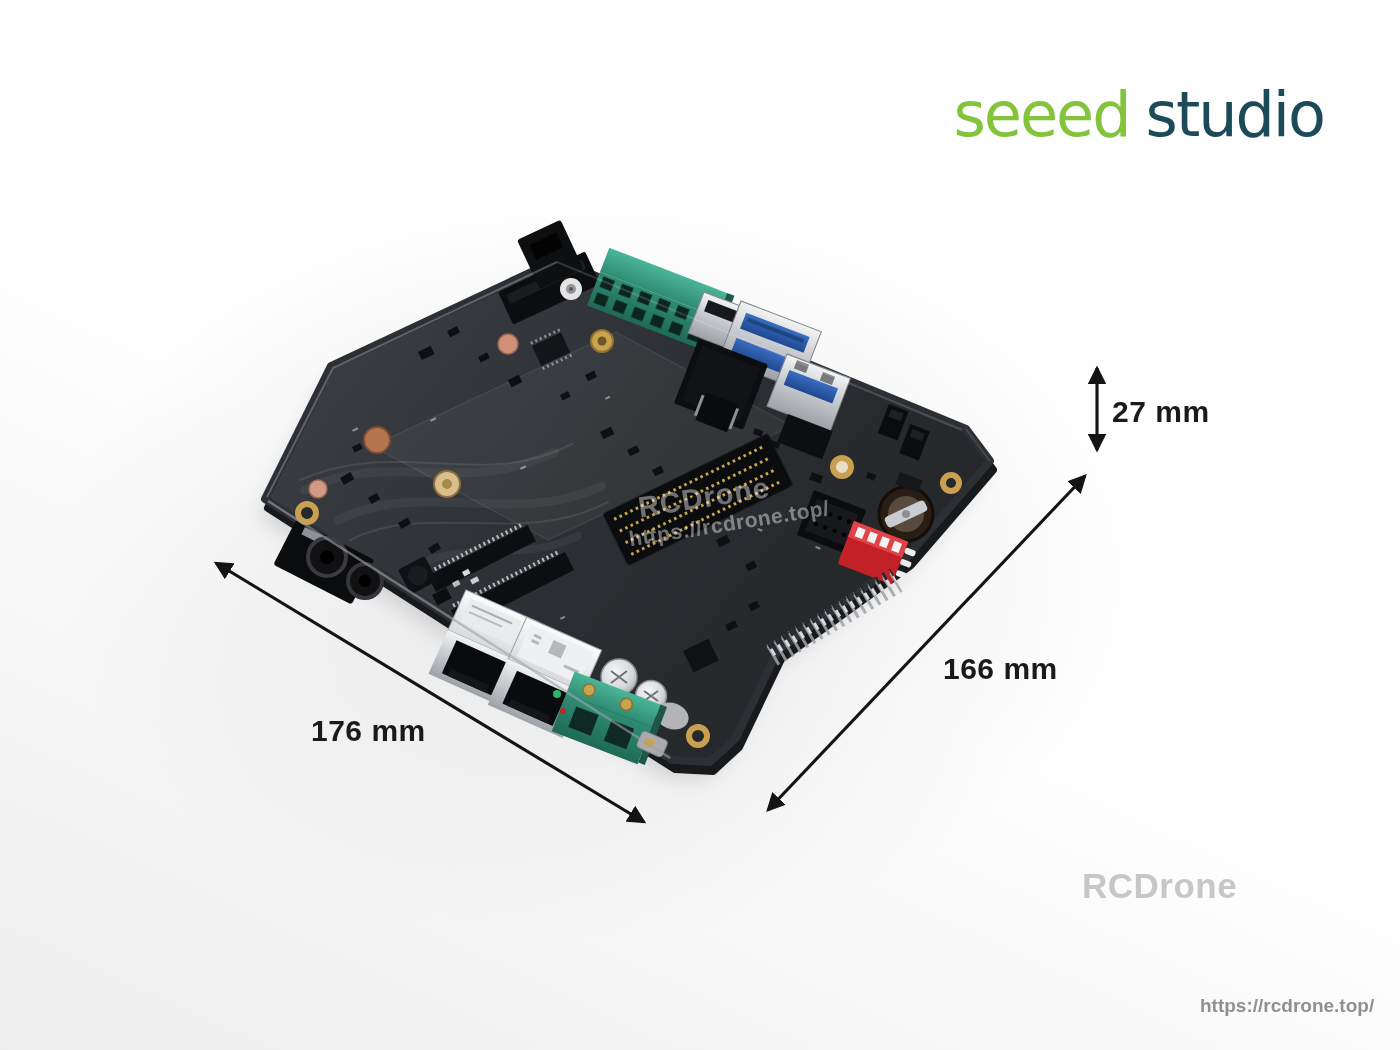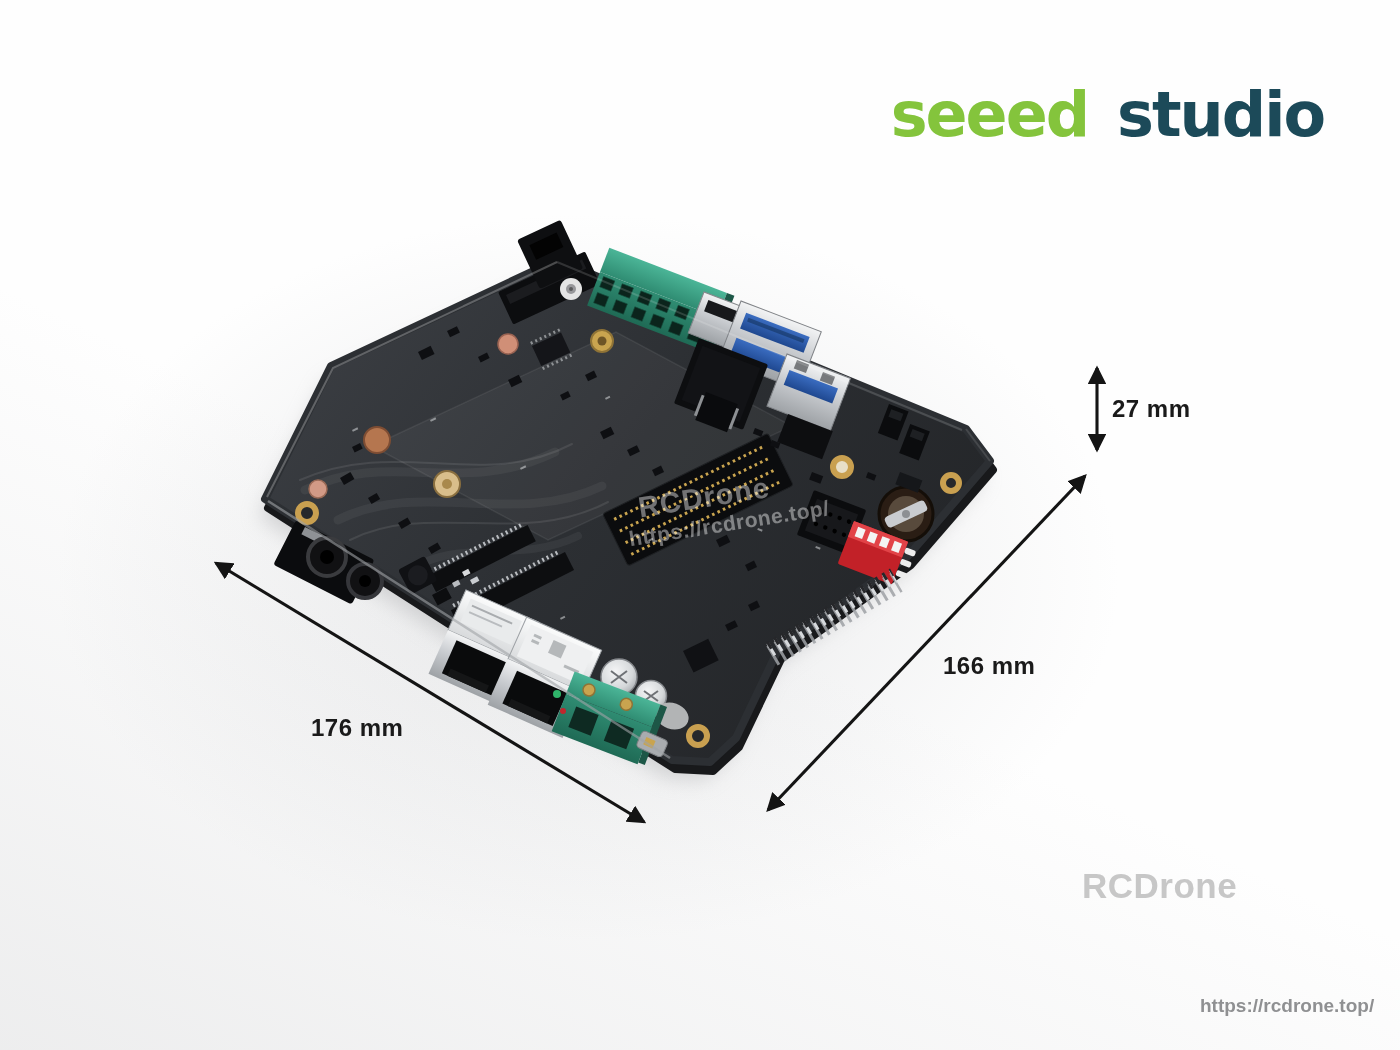--- a/index.html
+++ b/index.html
@@ -12,26 +12,26 @@
     --board-wm-color:rgba(255,255,255,0.42);
   }
   html,body{margin:0;padding:0;}
   body{background:#ffffff;font-family:"Liberation Sans",sans-serif;}
   .stage{position:relative;width:1400px;height:1050px;overflow:hidden;background:#fefefe;}
   .bg-shade1{position:absolute;inset:0;
     background:radial-gradient(ellipse 760px 520px at 42% 55%, rgba(196,198,201,0.38), rgba(196,198,201,0) 70%);}
   .bg-shade2{position:absolute;inset:0;
     background:linear-gradient(205deg, rgba(0,0,0,0) 55%, rgba(198,199,201,0.30) 100%);}
   .scene{position:absolute;left:0;top:0;}
-  .logo{position:absolute;top:84px;right:76px;display:flex;gap:29px;
+  .logo{position:absolute;top:84px;right:76px;display:flex;gap:16px;
     font-family:"DejaVu Sans","Liberation Sans",sans-serif;
-    font-size:62px;font-weight:700;letter-spacing:-2px;line-height:1;}
+    font-size:62px;font-weight:400;letter-spacing:-2px;line-height:1;}
   .logo .seeed{color:var(--seeed-green);}
   .logo .studio{color:var(--studio-teal);text-align:right;}
-  .dim-label{position:absolute;font-size:24px;font-weight:700;color:var(--label-color);
+  .dim-label{position:absolute;font-size:30px;font-weight:700;color:var(--label-color);
     letter-spacing:0.5px;white-space:nowrap;}
   .dim-width{left:311px;top:714px;}
   .dim-depth{left:943px;top:652px;text-align:right;}
   .dim-height{left:1112px;top:395px;}
   .wm-board{position:absolute;left:622px;top:494px;transform:rotate(-9deg);
     transform-origin:left top;color:var(--board-wm-color);pointer-events:none;}
   .wm-board .wm-title{font-size:29px;font-weight:600;letter-spacing:1px;margin-left:14px;}
   .wm-board .wm-url{font-size:21px;font-weight:600;letter-spacing:0.5px;margin-top:1px;}
   .wm-corner{position:absolute;left:1082px;top:866px;font-size:35px;font-weight:600;
     letter-spacing:0.5px;color:var(--corner-wm-color);}

